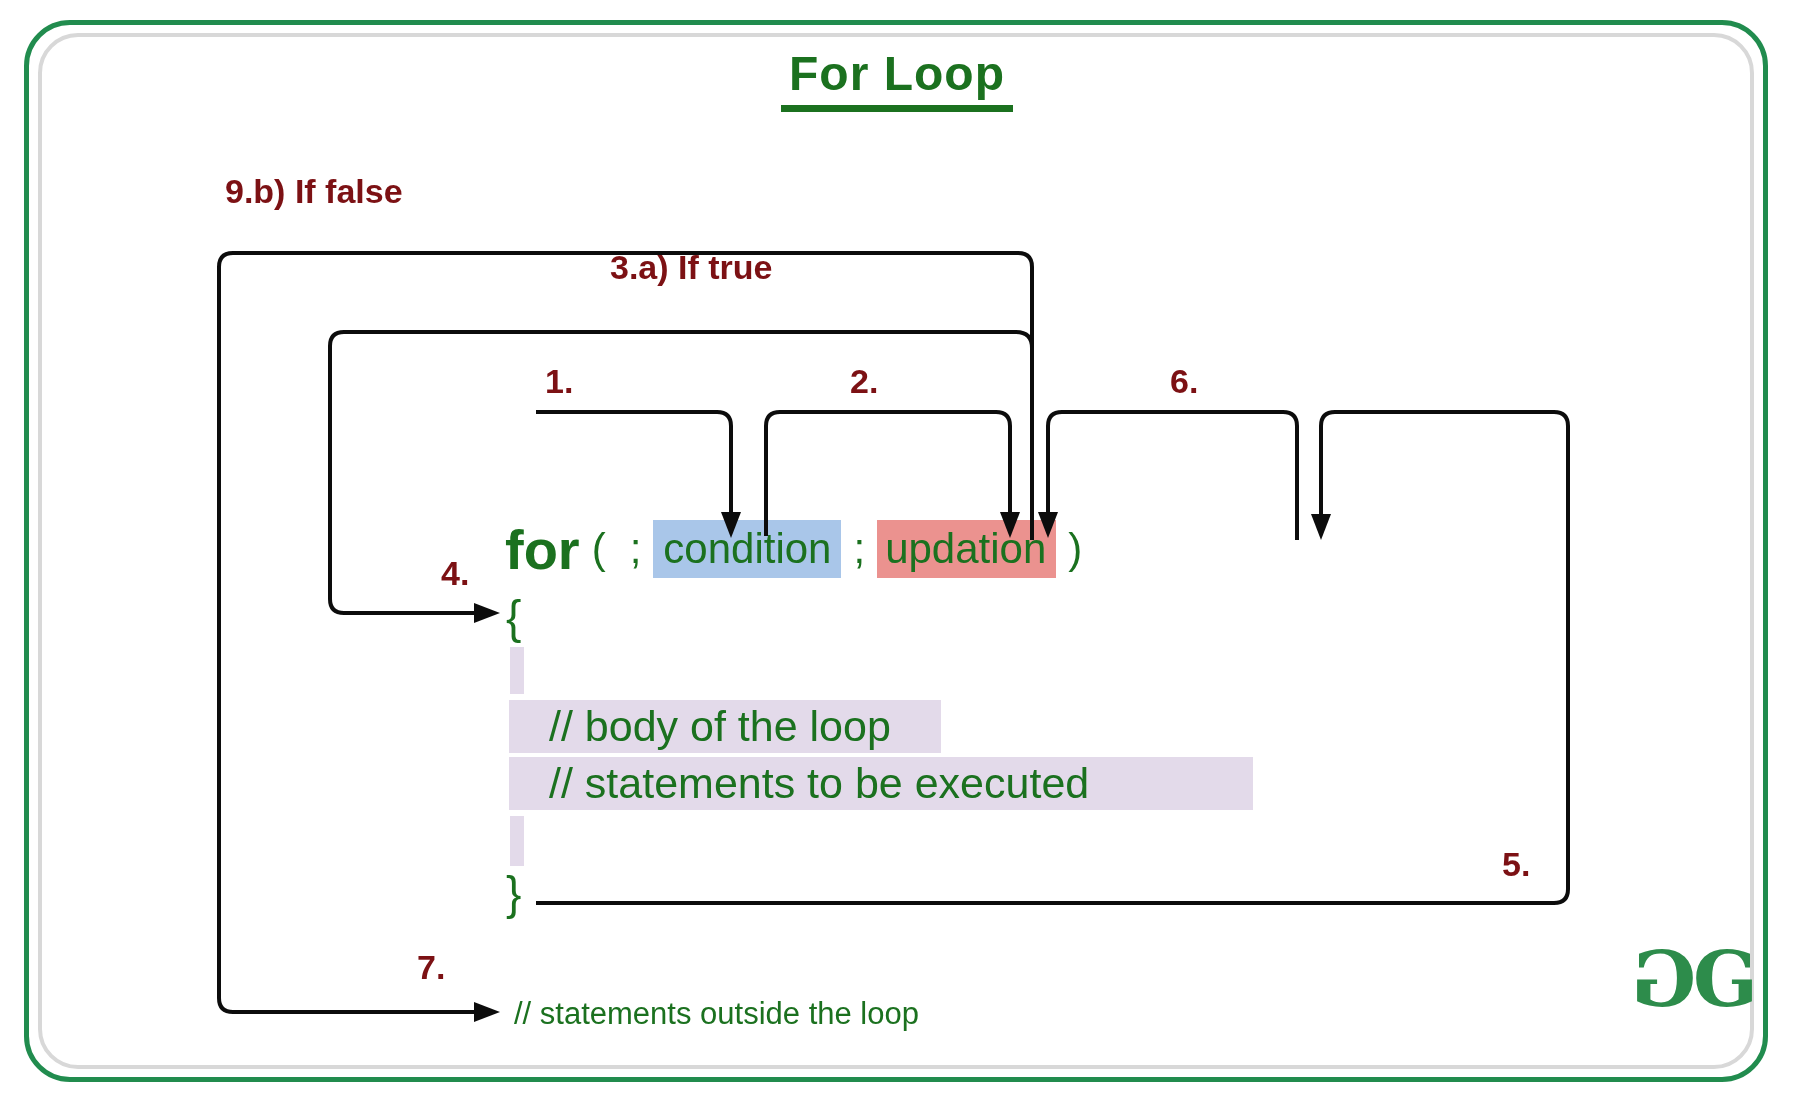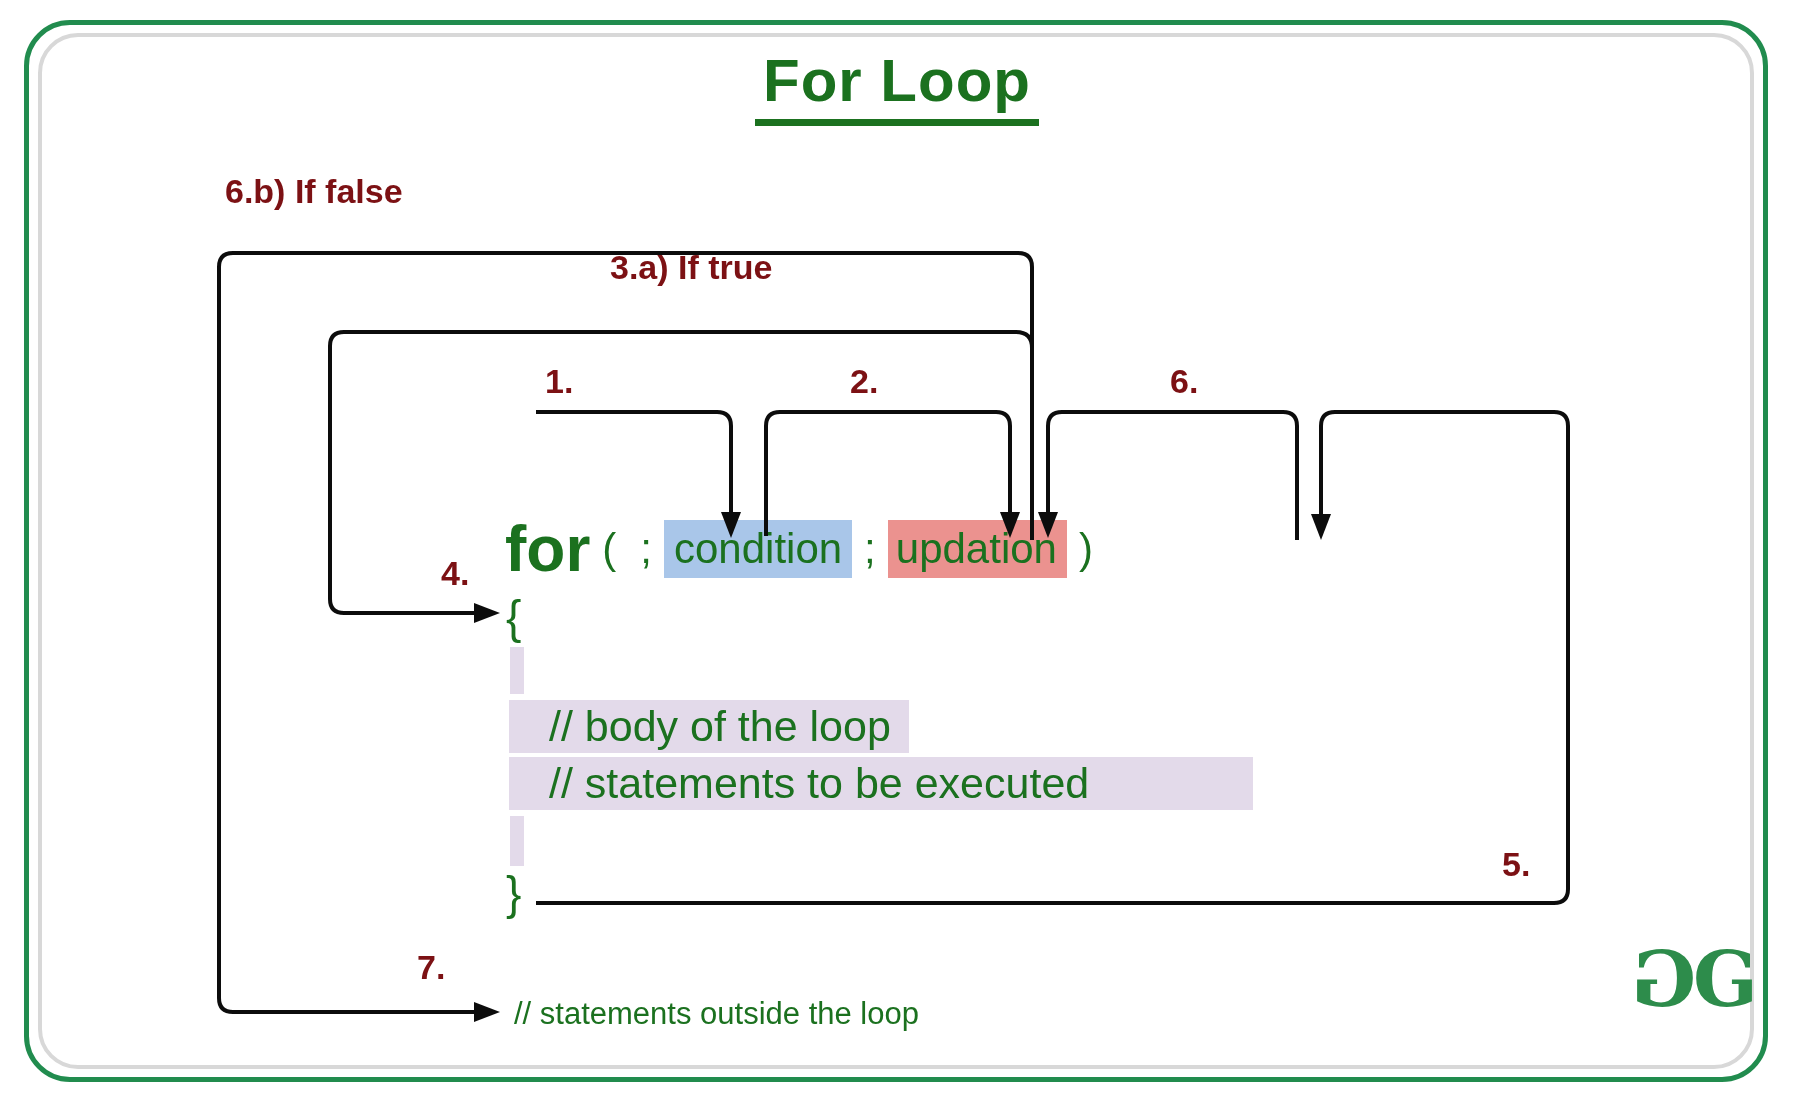--- a/index.html
+++ b/index.html
@@ -28,21 +28,21 @@
     border-radius: 40px;
   }
   
   .title-wrap {
     position: absolute;
     left: 0; right: 0; top: 46px;
     text-align: center;
   }
   .title-text {
     display: inline-block;
-    font-size: 60px;
+    font-size: 48px;
     font-weight: bold;
     color: #1b711f;
     border-bottom: 7px solid #1b711f;
     padding: 0 8px 4px 8px;
     letter-spacing: 1px;
   }
   
   .maroon {
     position: absolute;
     font-size: 34px;
@@ -63,21 +63,21 @@
   .code { color: #1b711f; white-space: nowrap; }
   .for-line {
     position: absolute;
     left: 505px; top: 520px;
     height: 58px;
     display: flex;
     align-items: center;
     font-size: 42px;
     z-index: 2;
   }
-  .kw { font-size: 64px; font-weight: bold; margin-right: 12px; }
+  .kw { font-size: 56px; font-weight: bold; margin-right: 12px; }
   .paren-open { margin-right: 12px; }
   .paren-close { margin-left: 12px; }
   .semi { margin: 0 12px; }
   .hl { padding: 5px 10px; }
   .hl-yellow { background: #f4d455; }
   .hl-blue   { background: #a9c6e9; }
   .hl-red    { background: #eb928f; padding-left: 8px; }
   .brace {
     position: absolute;
     font-size: 46px;
@@ -129,21 +129,21 @@
 
 <div id="canvas">
 
   <div class="frame-outer"></div>
   <div class="frame-inner"></div>
 
   <div class="title-wrap">
     <span class="title-text">For Loop</span>
   </div>
 
-  <div class="maroon" style="left:225px; top:172px;">6.b) If false</div>
+  <div class="maroon" style="left:225px; top:172px;">9.b) If false</div>
   <div class="maroon" style="left:610px; top:248px;">3.a) If true</div>
   <div class="maroon" style="left:545px; top:362px;">1.</div>
   <div class="maroon" style="left:850px; top:362px;">2.</div>
   <div class="maroon" style="left:1170px; top:362px;">6.</div>
   <div class="maroon" style="left:441px; top:554px;">4.</div>
   <div class="maroon" style="left:1502px; top:845px;">5.</div>
   <div class="maroon" style="left:417px; top:948px;">7.</div>
 
   <svg id="wires" viewBox="0 0 1794 1104">
 
@@ -171,21 +171,21 @@
     <span class="paren-open">(</span>
     <span class="semi">;</span>
     <span class="hl hl-blue">condition</span>
     <span class="semi">;</span>
     <span class="hl hl-red">updation</span>
     <span class="paren-close">)</span>
   </div>
 
   <div class="brace code" style="left:506px; top:590px;">{</div>
   <div class="lavender-bar" style="left:510px; top:647px; height:47px;"></div>
-  <div class="comment-row code" style="top:700px; width:400px;">// body of the loop</div>
+  <div class="comment-row code" style="top:700px; width:432px;">// body of the loop</div>
   <div class="comment-row code" style="top:757px; width:744px;">// statements to be executed</div>
   <div class="lavender-bar" style="left:510px; top:816px; height:50px;"></div>
   <div class="brace code" style="left:506px; top:866px;">}</div>
 
   <div class="outside-comment code">// statements outside the loop</div>
 
   <div class="gfg-logo">
     <span class="g-flip">G</span><span>G</span>
   </div>
 

